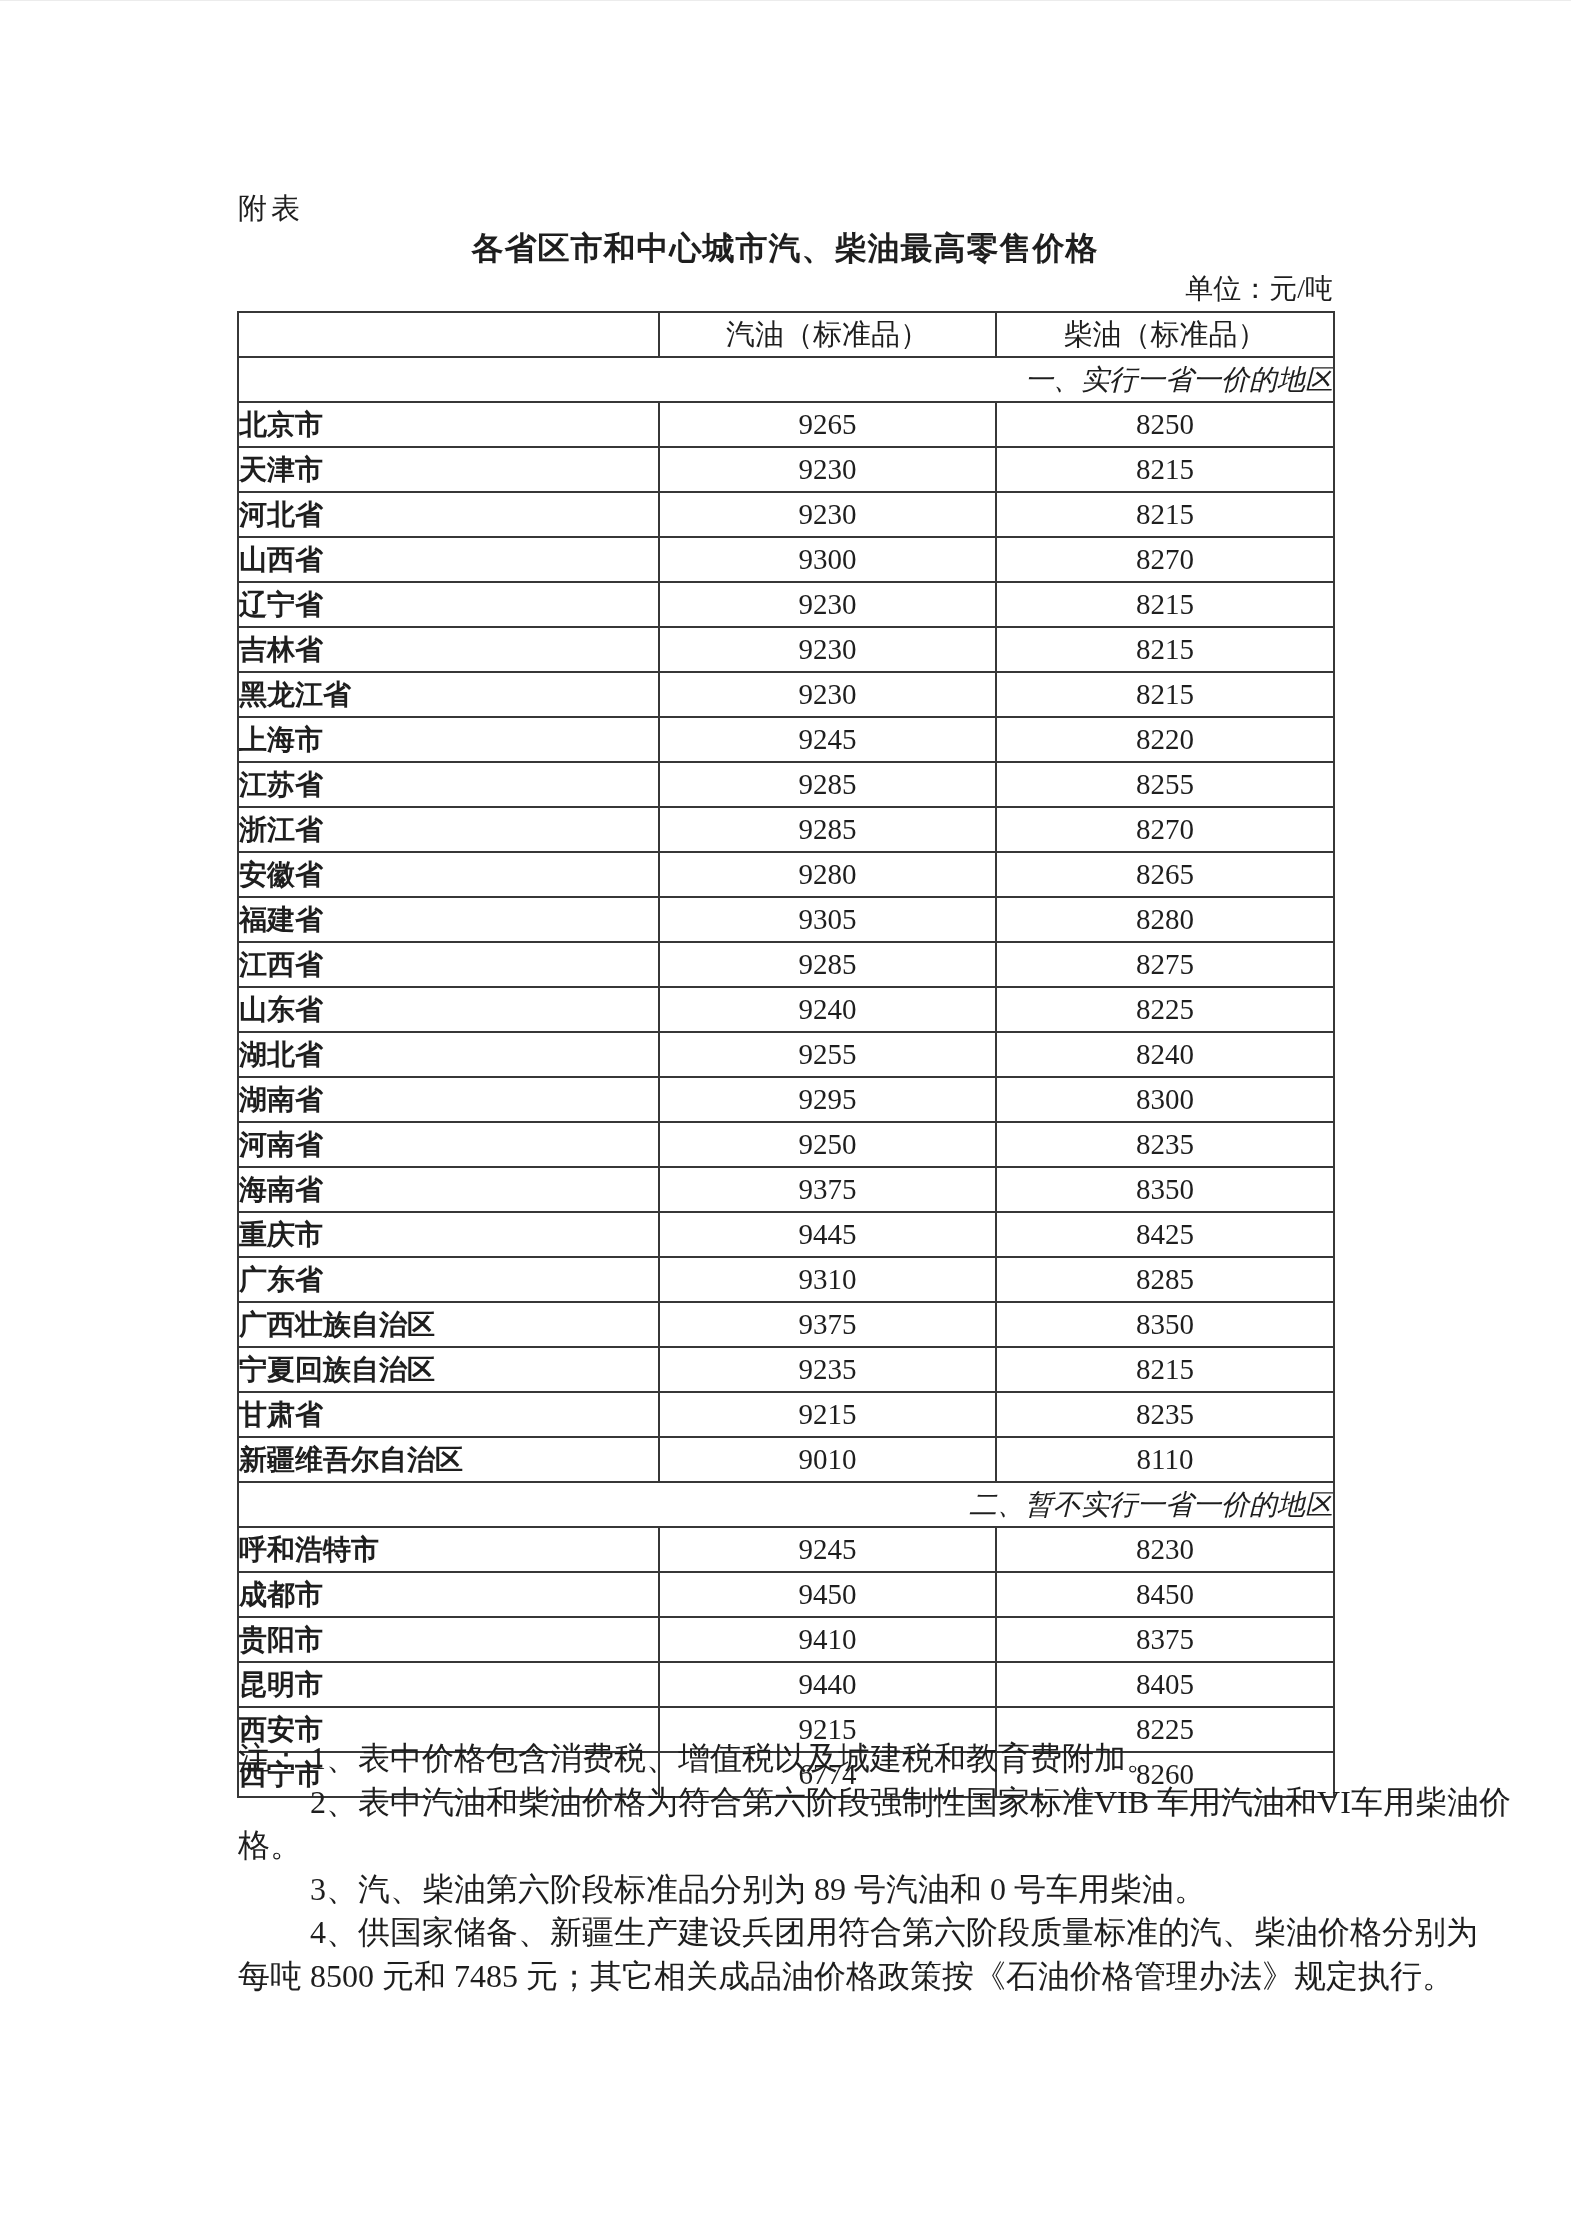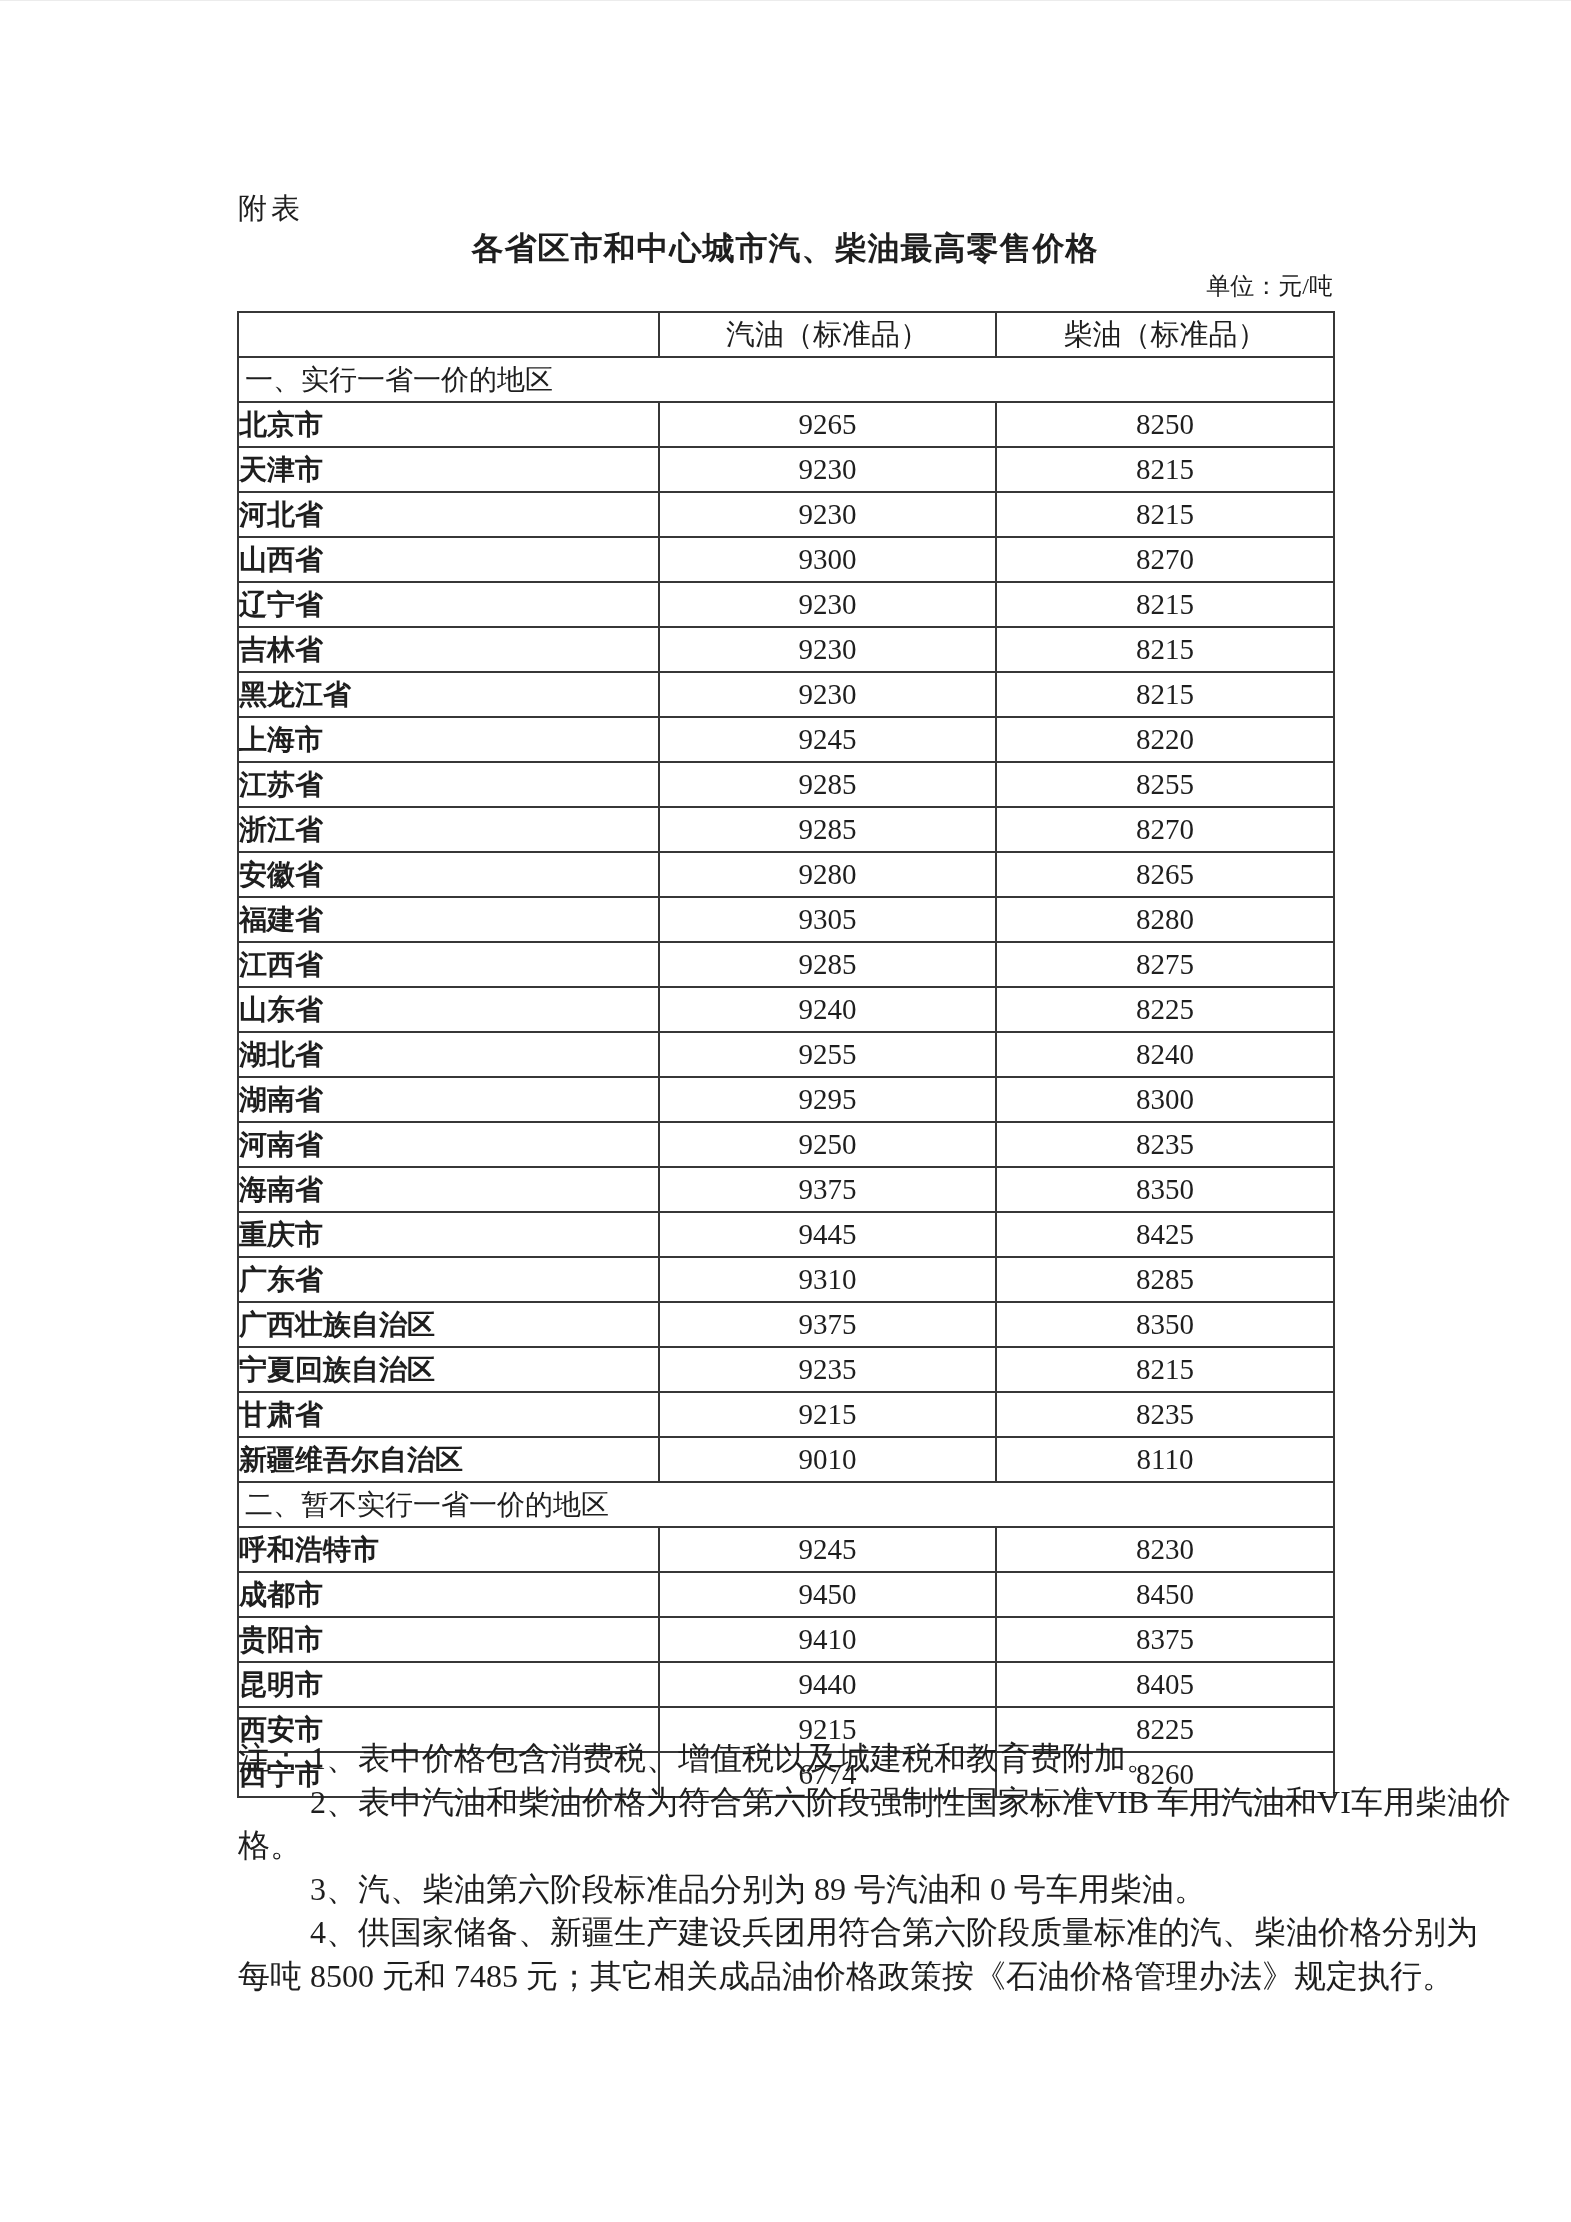--- a/index.html
+++ b/index.html
@@ -33,21 +33,21 @@
     font-weight: bold;
     font-family: "Liberation Sans", "DejaVu Sans", sans-serif;
     letter-spacing: 1px;
   }
   .unit {
     position: absolute;
     left: 237px;
     top: 269px;
     width: 1096px;
     text-align: right;
-    font-size: 24px;
+    font-size: 28px;
   }
   table.price-table {
     position: absolute;
     left: 237px;
     top: 310px;
     width: 1096px;
     border-collapse: collapse;
     table-layout: fixed;
     font-size: 28px;
   }
@@ -72,23 +72,24 @@
     text-align: left;
     font-size: 28px;
     font-weight: bold;
   }
   td.gasoline-cell, td.diesel-cell {
     text-align: center;
     font-size: 29px;
     font-family: "Liberation Serif", "DejaVu Serif", serif;
   }
   tr.section-row td {
-    text-align: left;
+    text-align: right;
     padding-left: 6px;
     font-size: 28px;
+    font-style: italic;
   }
   .notes {
     position: absolute;
     left: 238px;
     top: 1736px;
     width: 1220px;
     font-size: 32px;
   }
   .note-line {
     line-height: 43.5px;

